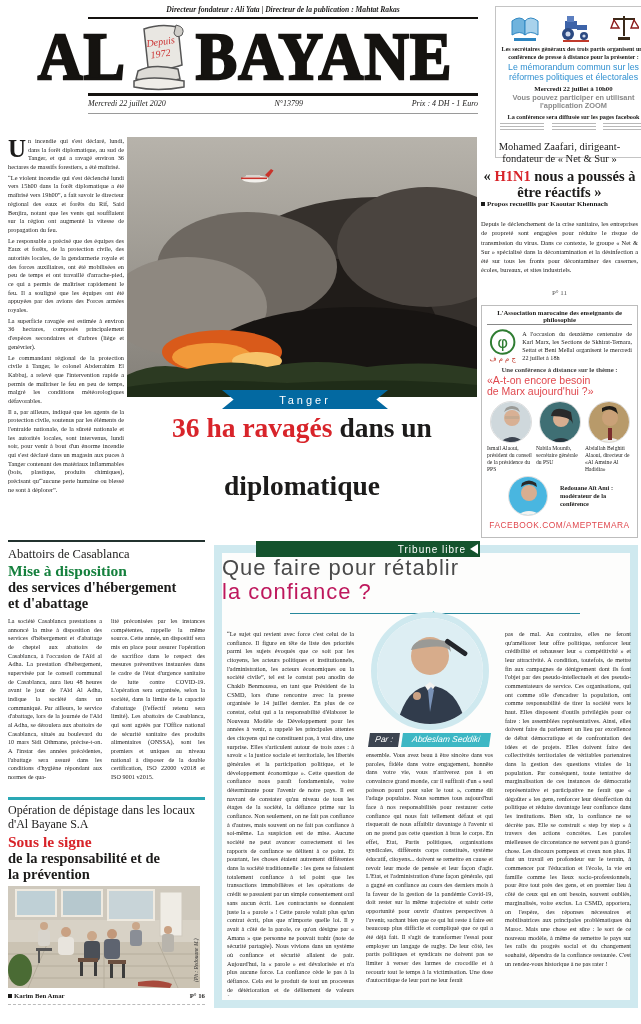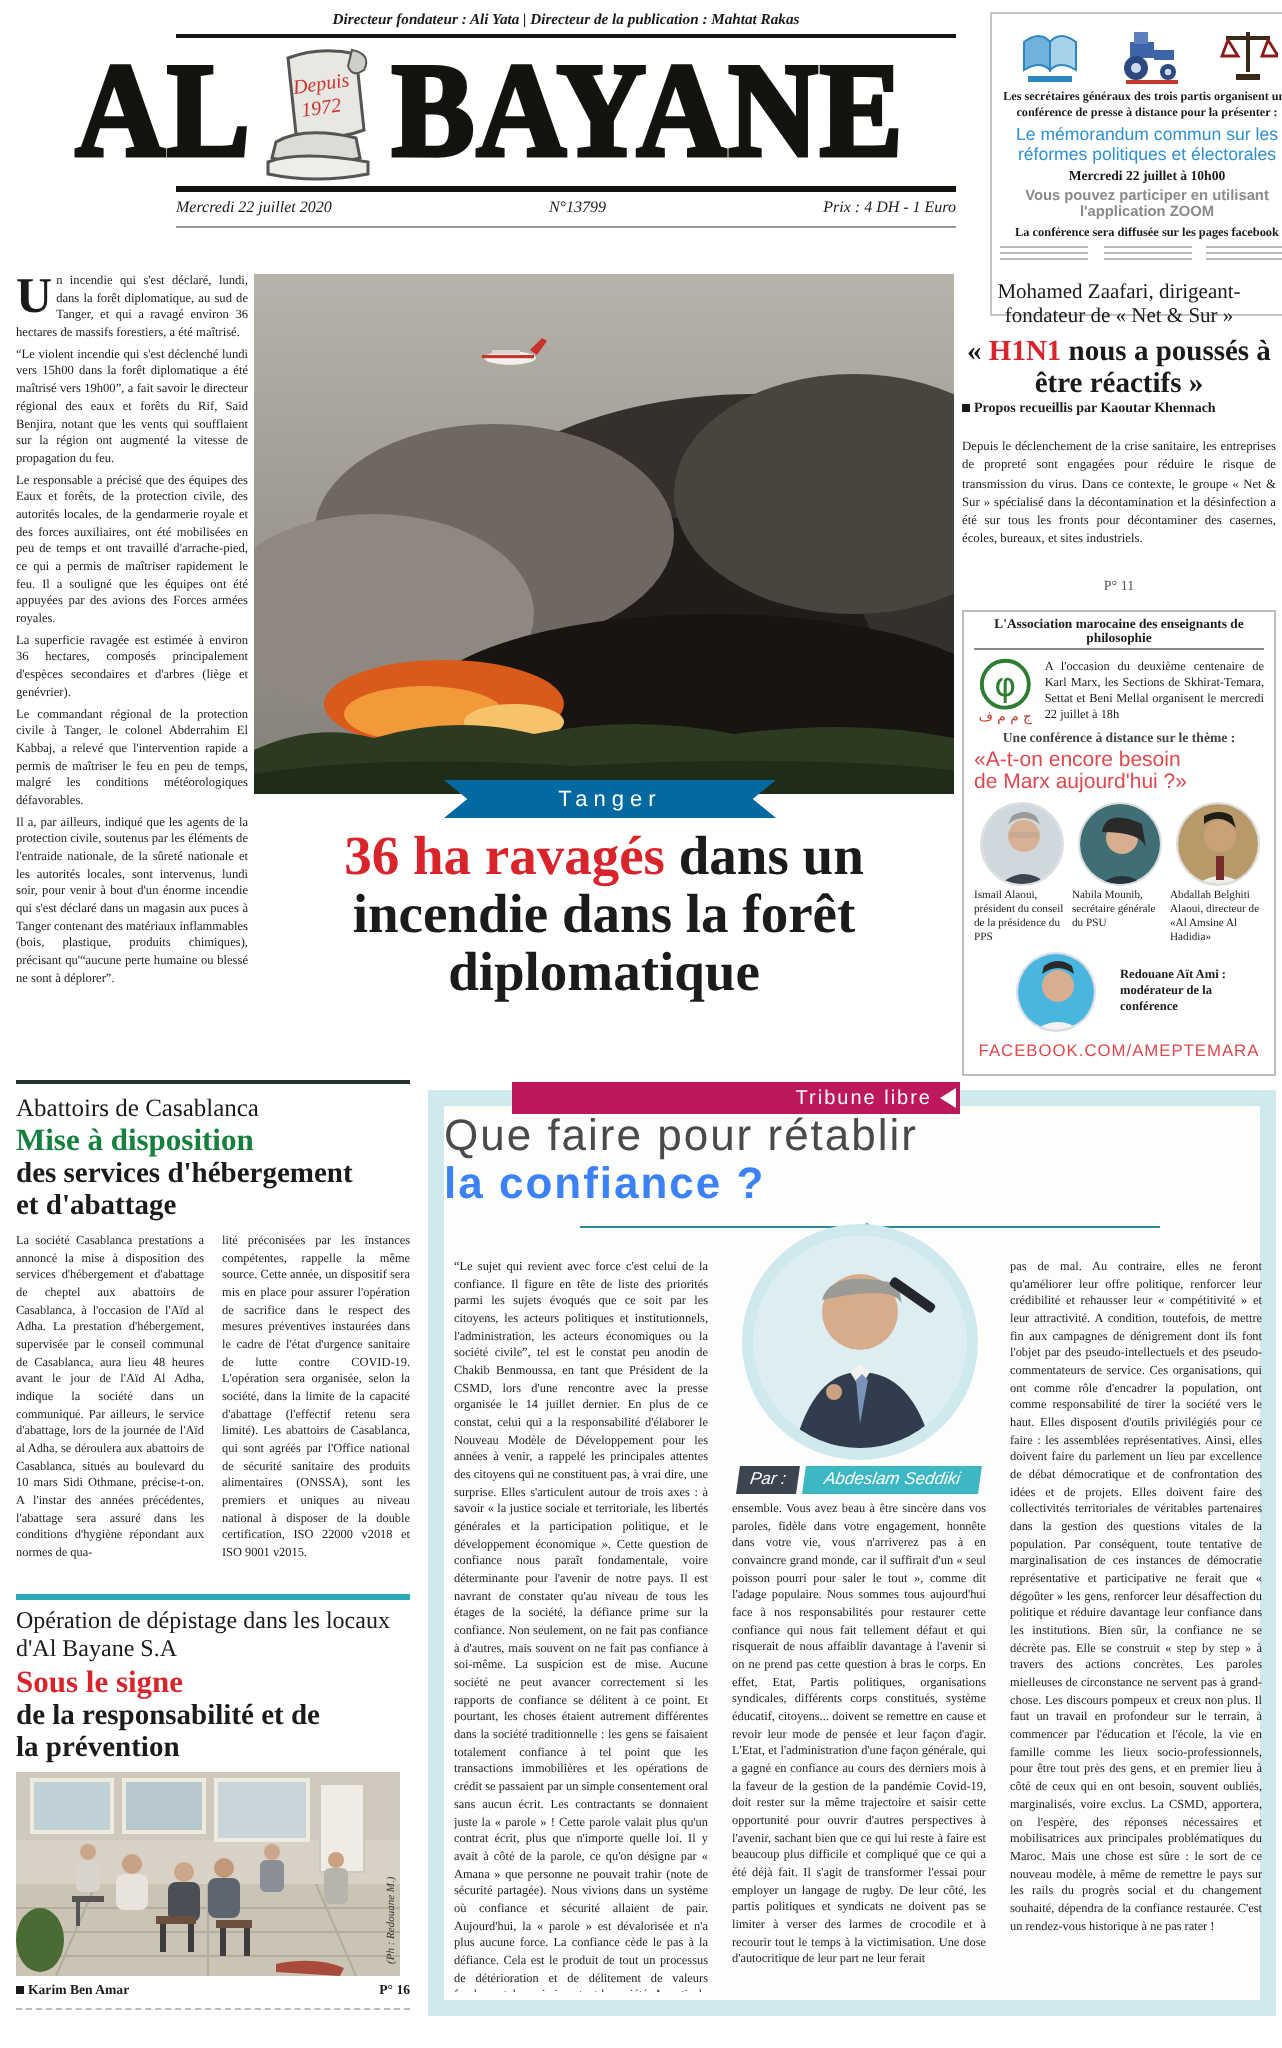--- a/index.html
+++ b/index.html
@@ -97,30 +97,30 @@
     border:1px solid #ddd; }
   .pname { font-size:5.6px; line-height:1.25; margin-top:2px; }
   .philo-modrow { display:flex; gap:6px; align-items:center; margin-top:3px; padding-left:14px; }
   .philo-mod { font-size:6.3px; font-weight:bold; width:72px; line-height:1.3; }
   .philo-fb { color:#e0484e; font-family:"Liberation Sans", sans-serif; font-size:8.4px;
     text-align:center; letter-spacing:.5px; margin-top:4px; }
 
   
   .tribune-box { top:545px; left:214px; width:424px; height:463px; background:#cfe9ef; }
   .tribune-inner { position:absolute; top:8px; left:8px; right:8px; bottom:8px; background:#fdfdfc; }
-  .ribbon-tribune { top:541px; left:256px; width:224px; height:16px; background:#be185d;
+  .ribbon-tribune { top:541px; left:256px; width:224px; height:16px; background:#14532d;
     display:flex; align-items:center; justify-content:flex-end; padding-right:14px;
     color:#fff; font-family:"Liberation Sans", sans-serif; font-size:10px; letter-spacing:1px; }
   .ribbon-tribune .arrow { position:absolute; right:2px; top:3px; width:0; height:0;
     border-top:5px solid transparent; border-bottom:5px solid transparent;
     border-right:8px solid #ffffff; }
   .trib-title { top:556px; left:222px; width:408px; 
     font-family:"Liberation Sans", sans-serif; font-size:22px; letter-spacing:1px;
     color:#4a4a4a; line-height:1.1; }
-  .trib-title .line2 { color:#3b82f6;font-weight:bold; }
+  .trib-title .line2 { color:#be185d; }
   .trib-sep { top:613px; left:290px; width:290px; border-top:1px solid #27889c; }
   .trib-sep .dia { position:absolute; left:140px; top:-5px; color:#2ab3b3; font-size:9px; }
   .trib-col { top:630px; height:366px; font-size:6.2px; line-height:1.4; text-align:justify;
     overflow:hidden; }
   .tcol1 { left:227px; width:127px; }
   .tcol2 { left:366px; width:127px; top:612px; height:384px; }
   .tcol3 { left:505px; width:126px; }
   .seddiki-circle { width:118px; height:118px; border-radius:50%; overflow:hidden;
     border:6px solid #cfe9ef; margin:0 auto 3px auto; }
   .author-badges { display:flex; gap:3px; justify-content:center; margin-bottom:4px; }
@@ -195,21 +195,21 @@
     </g>
   </svg>
 </div>
 
 <div class="abs ribbon-tanger">
   <span>Tanger</span>
 </div>
 
 <div class="abs fire-head">
   <span class="red">36 ha ravagés</span><span> dans un</span><br>
-  <span>incendie dans la forêt</span><br>
+  <br>
   <span>diplomatique</span>
 </div>
 
 <div class="abs rule-dark"></div>
 <div class="abs abat-kicker">Abattoirs de Casablanca</div>
 <div class="abs abat-red">Mise à disposition</div>
 <div class="abs abat-black">
   <span>des services d'hébergement</span><br><span>et d'abattage</span>
 </div>
 <div class="abs abat-cols">

